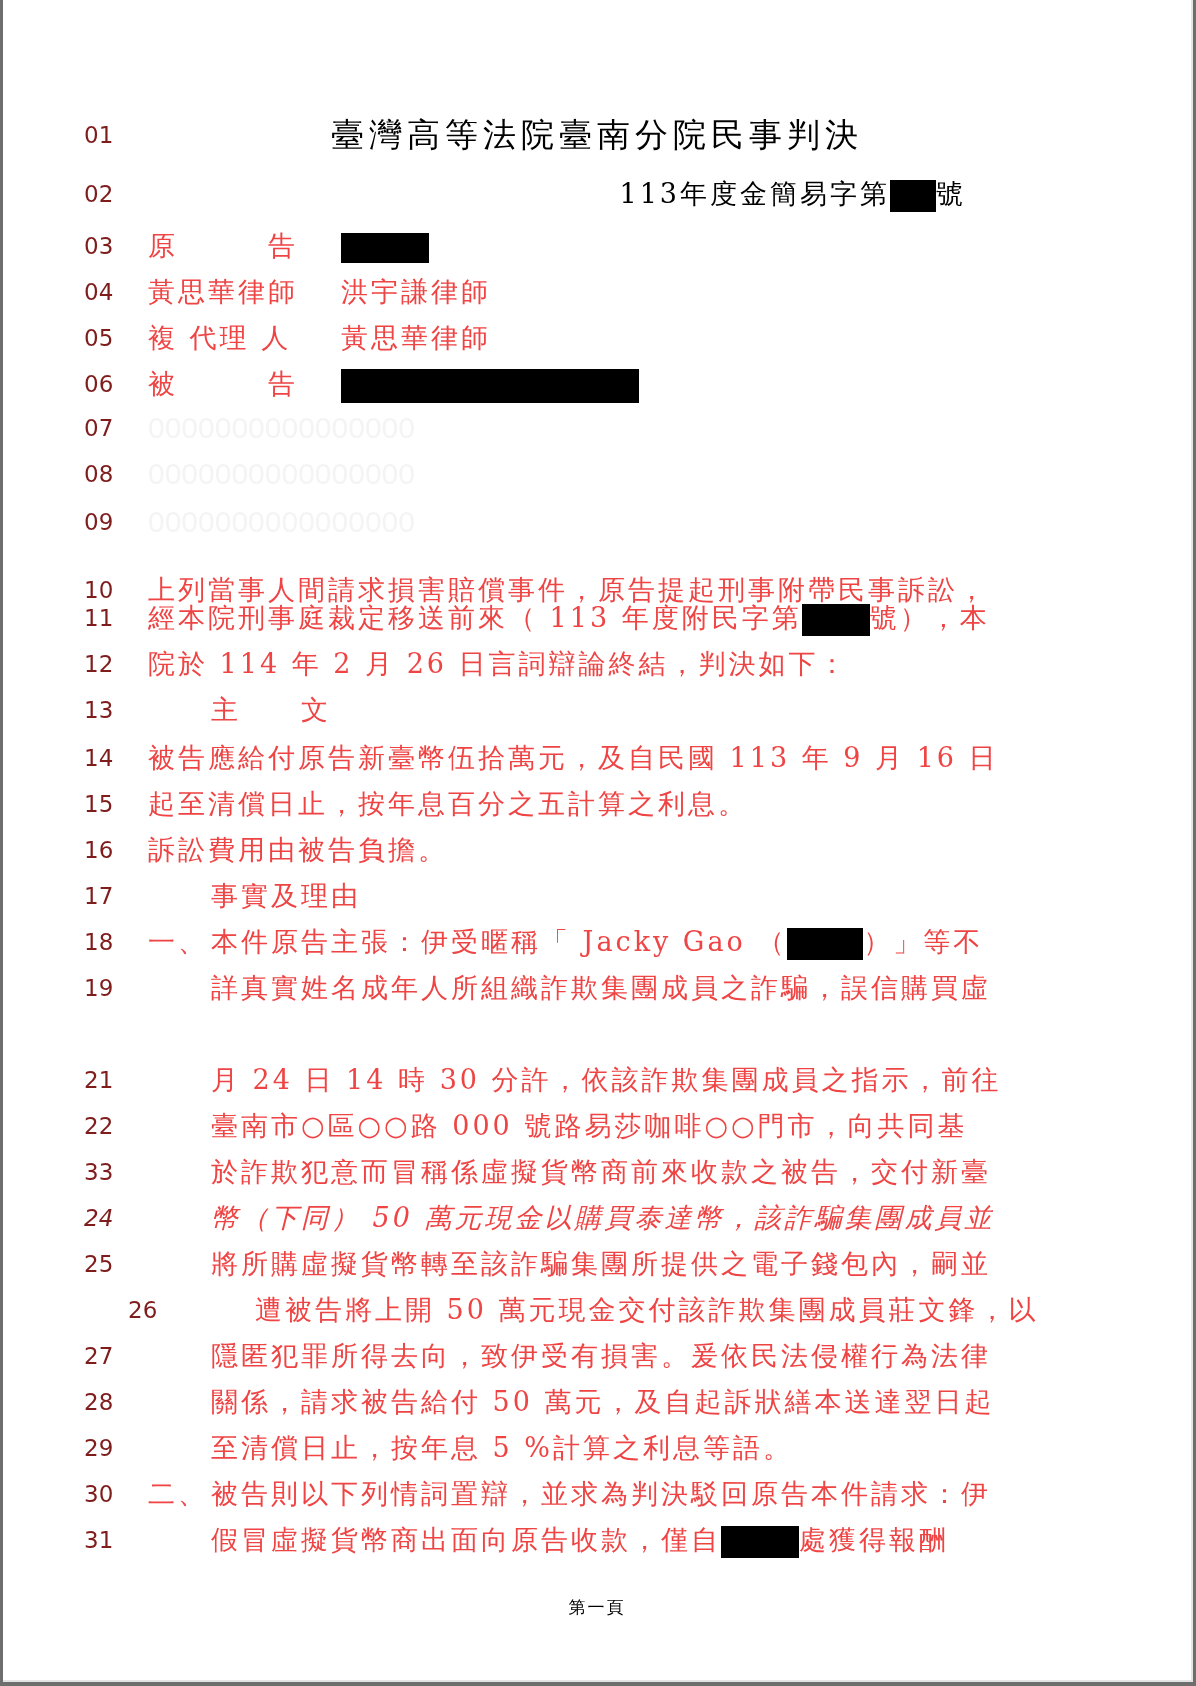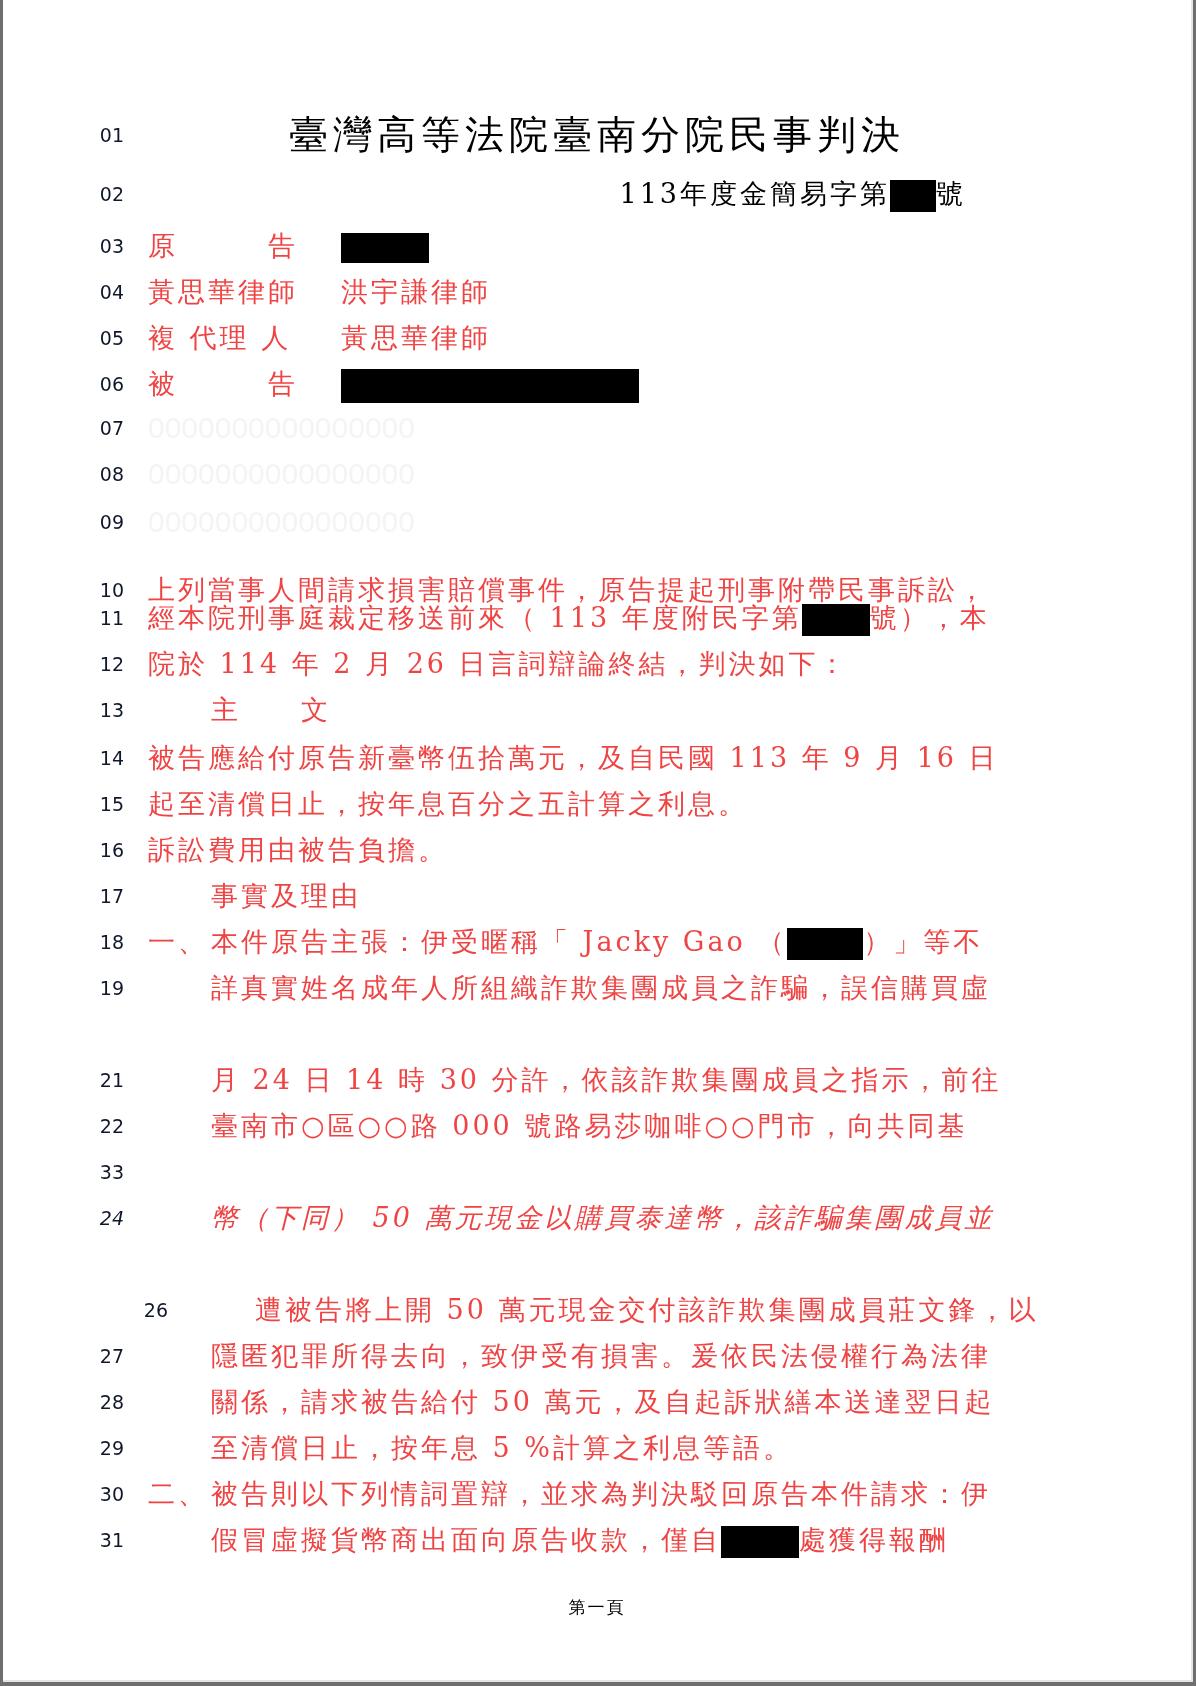--- a/index.html
+++ b/index.html
@@ -14,29 +14,29 @@
     background: #ffffff;
     border-right: 2px solid #e4e4e4;
     border-bottom: 2px solid #e4e4e4;
   }
   .line {
     position: absolute; left: 0; width: 1188px; height: 44px;
   }
   .ln {
     position: absolute; left: 81px; width: 40px;
     font-family: "DejaVu Sans", "Liberation Sans", sans-serif;
-    font-size: 19px; color: #0f172a; line-height: 44px; text-align: right;
+    font-size: 23px; color: #7f1d1d; line-height: 44px;
   }
   .txt {
     position: absolute; left: 145px; font-size: 27px; color: #ef4444;
     line-height: 44px; white-space: pre; letter-spacing: 3px;
   }
   .ghost { color: #f4f4f4; letter-spacing: 0; font-family: "Liberation Sans", sans-serif; font-size: 30px; }
   .redact { display: inline-block; background: #000; vertical-align: middle; height: 32px; }
-  .title { position: absolute; left: 0; width: 1188px; text-align: center; font-size: 39px; letter-spacing: 5px; line-height: 50px; }
+  .title { position: absolute; left: 0; width: 1188px; text-align: center; font-size: 33px; letter-spacing: 5px; line-height: 50px; }
   .right { position: absolute; right: 225px; font-size: 27px; letter-spacing: 3px; line-height: 44px; white-space: pre; }
   .footer { position: absolute; top: 1596px; left: 0; width: 1188px; text-align: center; font-size: 17px; letter-spacing: 2px; }
   .hang { left: 208px; }
 </style>
 </head>
 <body>
 
 <div class="page">
 
   <div class="line" style="top:110px;">
@@ -135,24 +135,29 @@
   <div class="line" style="top:1058px;">
     <span class="ln">21</span>
     <span class="txt hang">月 24 日 14 時 30 分許，依該詐欺集團成員之指示，前往</span>
   </div>
   <div class="line" style="top:1104px;">
     <span class="ln">22</span>
     <span class="txt hang">臺南市○區○○路 000 號路易莎咖啡○○門市，向共同基</span>
   </div>
   <div class="line" style="top:1150px;">
     <span class="ln">33</span>
+    <span class="txt hang">於詐欺犯意而冒稱係虛擬貨幣商前來收款之被告，交付新臺</span>
   </div>
   <div class="line" style="top:1196px;font-style:italic;">
     <span class="ln">24</span>
     <span class="txt hang">幣（下同） 50 萬元現金以購買泰達幣，該詐騙集團成員並</span>
+  </div>
+  <div class="line" style="top:1242px;">
+    <span class="ln">25</span>
+    <span class="txt hang">將所購虛擬貨幣轉至該詐騙集團所提供之電子錢包內，嗣並</span>
   </div>
   <div class="line" style="top:1288px;margin-left:44px;">
     <span class="ln">26</span>
     <span class="txt hang">遭被告將上開 50 萬元現金交付該詐欺集團成員莊文鋒，以</span>
   </div>
   <div class="line" style="top:1334px;">
     <span class="ln">27</span>
     <span class="txt hang">隱匿犯罪所得去向，致伊受有損害。爰依民法侵權行為法律</span>
   </div>
   <div class="line" style="top:1380px;">

